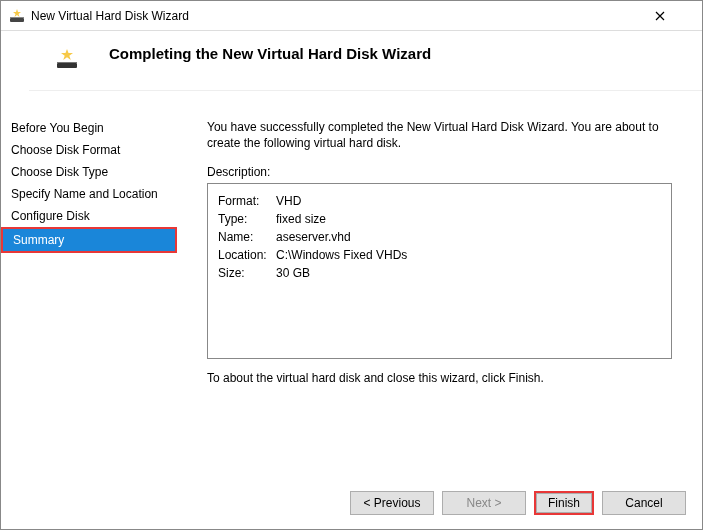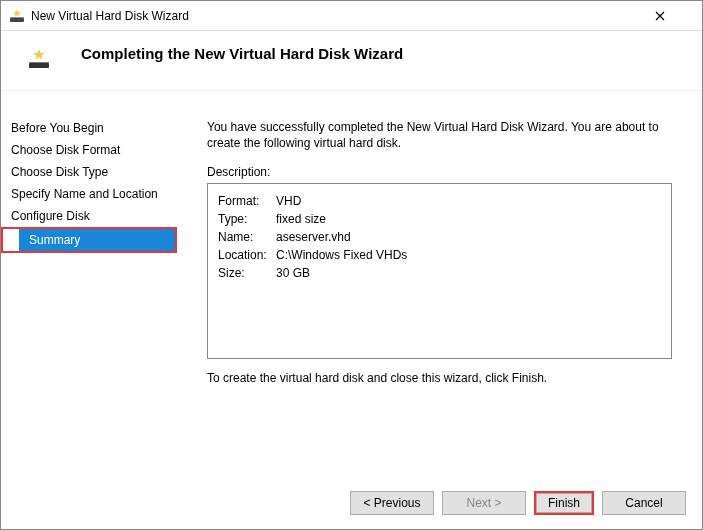--- a/index.html
+++ b/index.html
@@ -1,27 +1,27 @@
 <!DOCTYPE html>
 <html><head>
   <meta charset="utf-8">
   <style>
     * { box-sizing: border-box; margin: 0; padding: 0; font-family: "Segoe UI", Tahoma, sans-serif; }
     body { width: 703px; height: 530px; background: #fff; border: 1px solid #888; position: relative; font-size: 12px; color: #000; }
     .titlebar { height: 30px; display: flex; align-items: center; padding: 0 20px 0 8px; border-bottom: 1px solid #ddd; }
     .titlebar .icon { width: 16px; height: 16px; margin-right: 6px; }
     .titlebar .title { flex: 1; font-size: 12px; }
     .titlebar .close { width: 44px; height: 28px; display: flex; align-items: center; justify-content: center; cursor: pointer; }
-    .header { height: 60px; padding: 14px 0 0 26px; display: flex; align-items: flex-start; border-bottom: 1px solid #eee; }
+    .header { height: 60px; padding: 14px 0 0 26px; display: flex; align-items: flex-start; border-bottom: 1px solid #eee; margin-left: 28px; }
     .header .hicon { width: 24px; margin-right: 30px; margin-top: 2px; }
     .header .htitle { font-size: 15px; font-weight: bold; }
     .middle { display: flex; height: 358px; }
     .sidebar { width: 176px; padding-top: 26px; }
     .side-item { padding: 4px 0 4px 10px; font-size: 12px; cursor: pointer; }
-    .side-item.active { background: #1a86d9; color: #fff; margin-left: 16px; }
+    .side-item.active { background: #1a86d9; color: #fff; }
     .side-active-wrap { border: 2px solid #e83737; }
     .content { flex: 1; padding: 28px 30px 0 30px; }
     .intro { font-size: 12px; line-height: 1.35; margin-bottom: 14px; }
     .desc-label { font-size: 12px; margin-bottom: 4px; }
     .desc-box { border: 1px solid #888; height: 176px; padding: 8px 10px; font-size: 12px; }
     .desc-row { display: flex; line-height: 1.5; }
     .desc-row .k { width: 58px; }
     .instr { margin-top: 12px; font-size: 12px; }
     .button-row { position: absolute; bottom: 14px; right: 16px; display: flex; gap: 8px; padding-left: 16px; }
     .btn { width: 84px; height: 24px; font-size: 12px; background: #e1e1e1; border: 1px solid #adadad; cursor: pointer; }
@@ -89,21 +89,21 @@
       </div>
       <div class="desc-row">
         <div class="k">Location:</div>
         <div class="v">C:\Windows Fixed VHDs</div>
       </div>
       <div class="desc-row">
         <div class="k">Size:</div>
         <div class="v">30 GB</div>
       </div>
     </div>
-    <div class="instr">To create the virtual hard disk and close this wizard, click Finish.</div>
+    <div class="instr">To about the virtual hard disk and close this wizard, click Finish.</div>
   </div>
 </div>
 
 <div class="button-row">
   <button class="btn">&lt; Previous</button>
   <button class="btn" disabled="">Next &gt;</button>
   <span class="finish-wrap"><button class="btn">Finish</button></span>
   <button class="btn">Cancel</button>
 </div>
 

